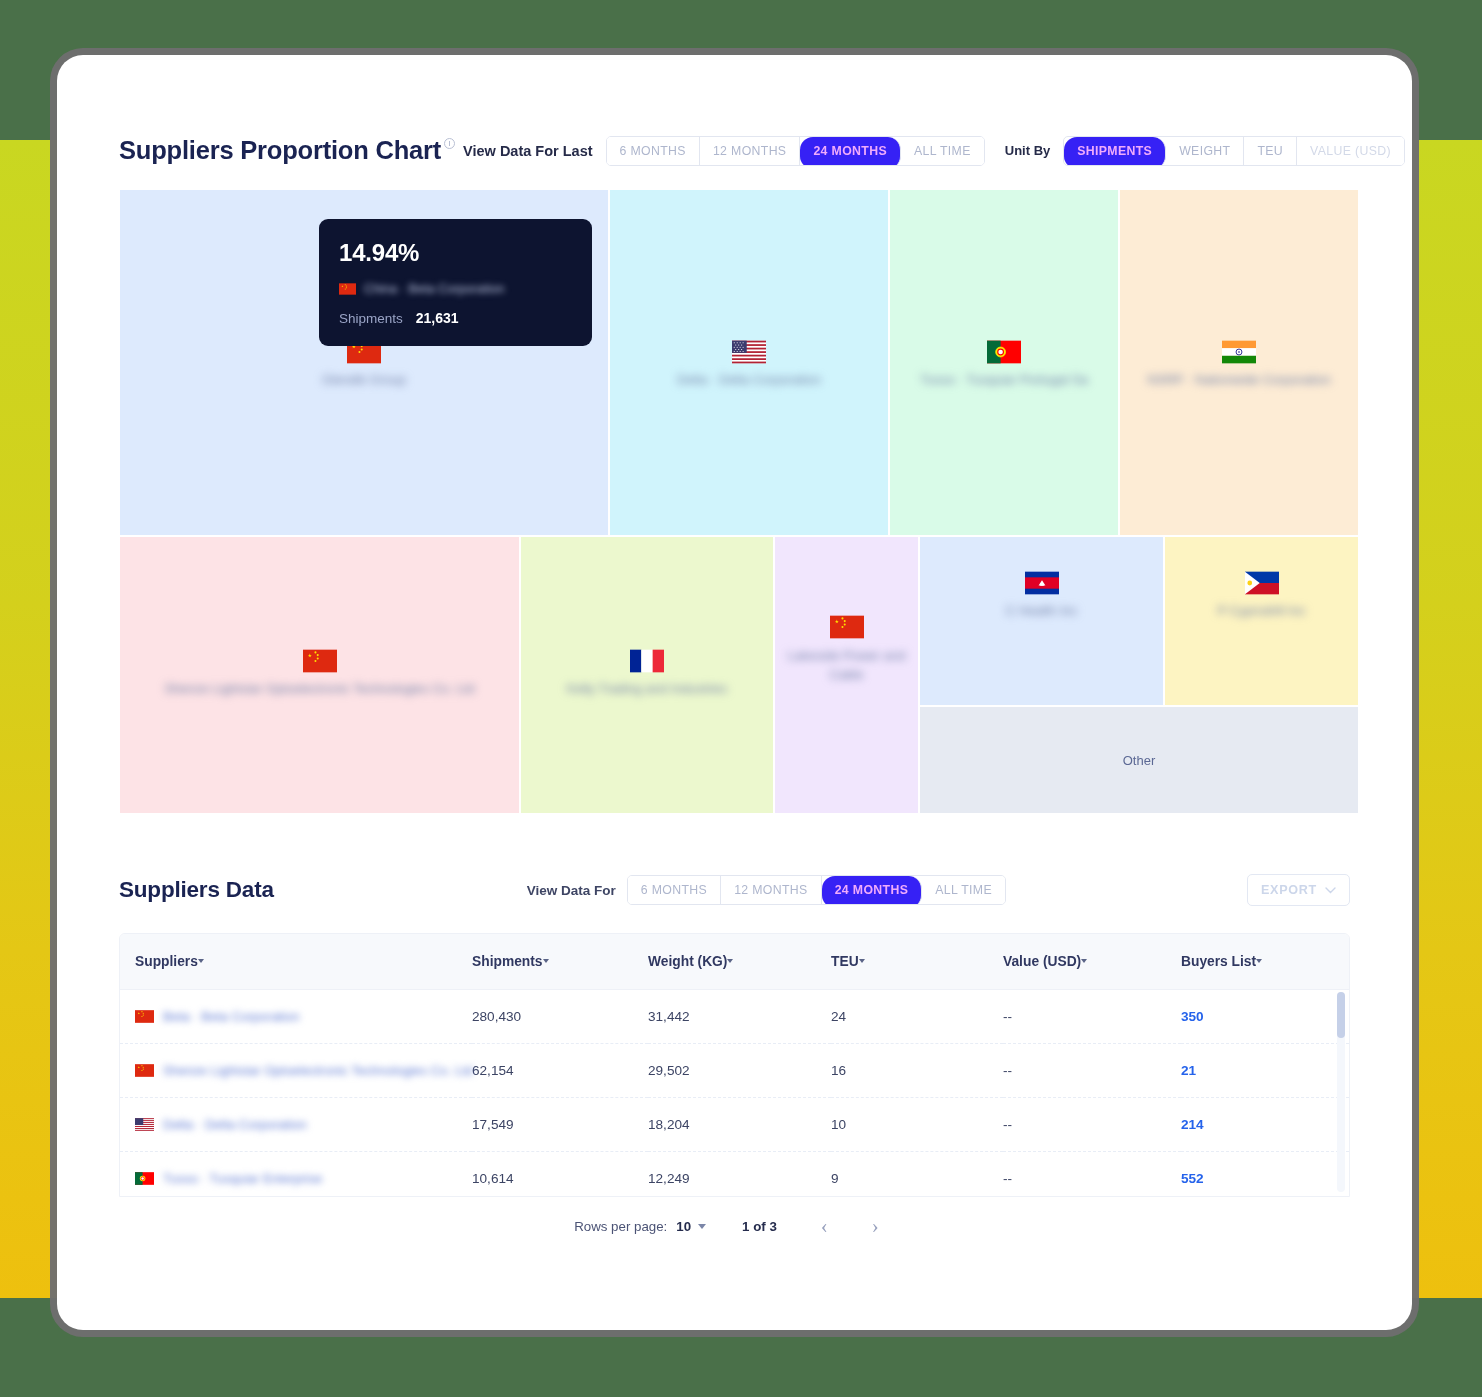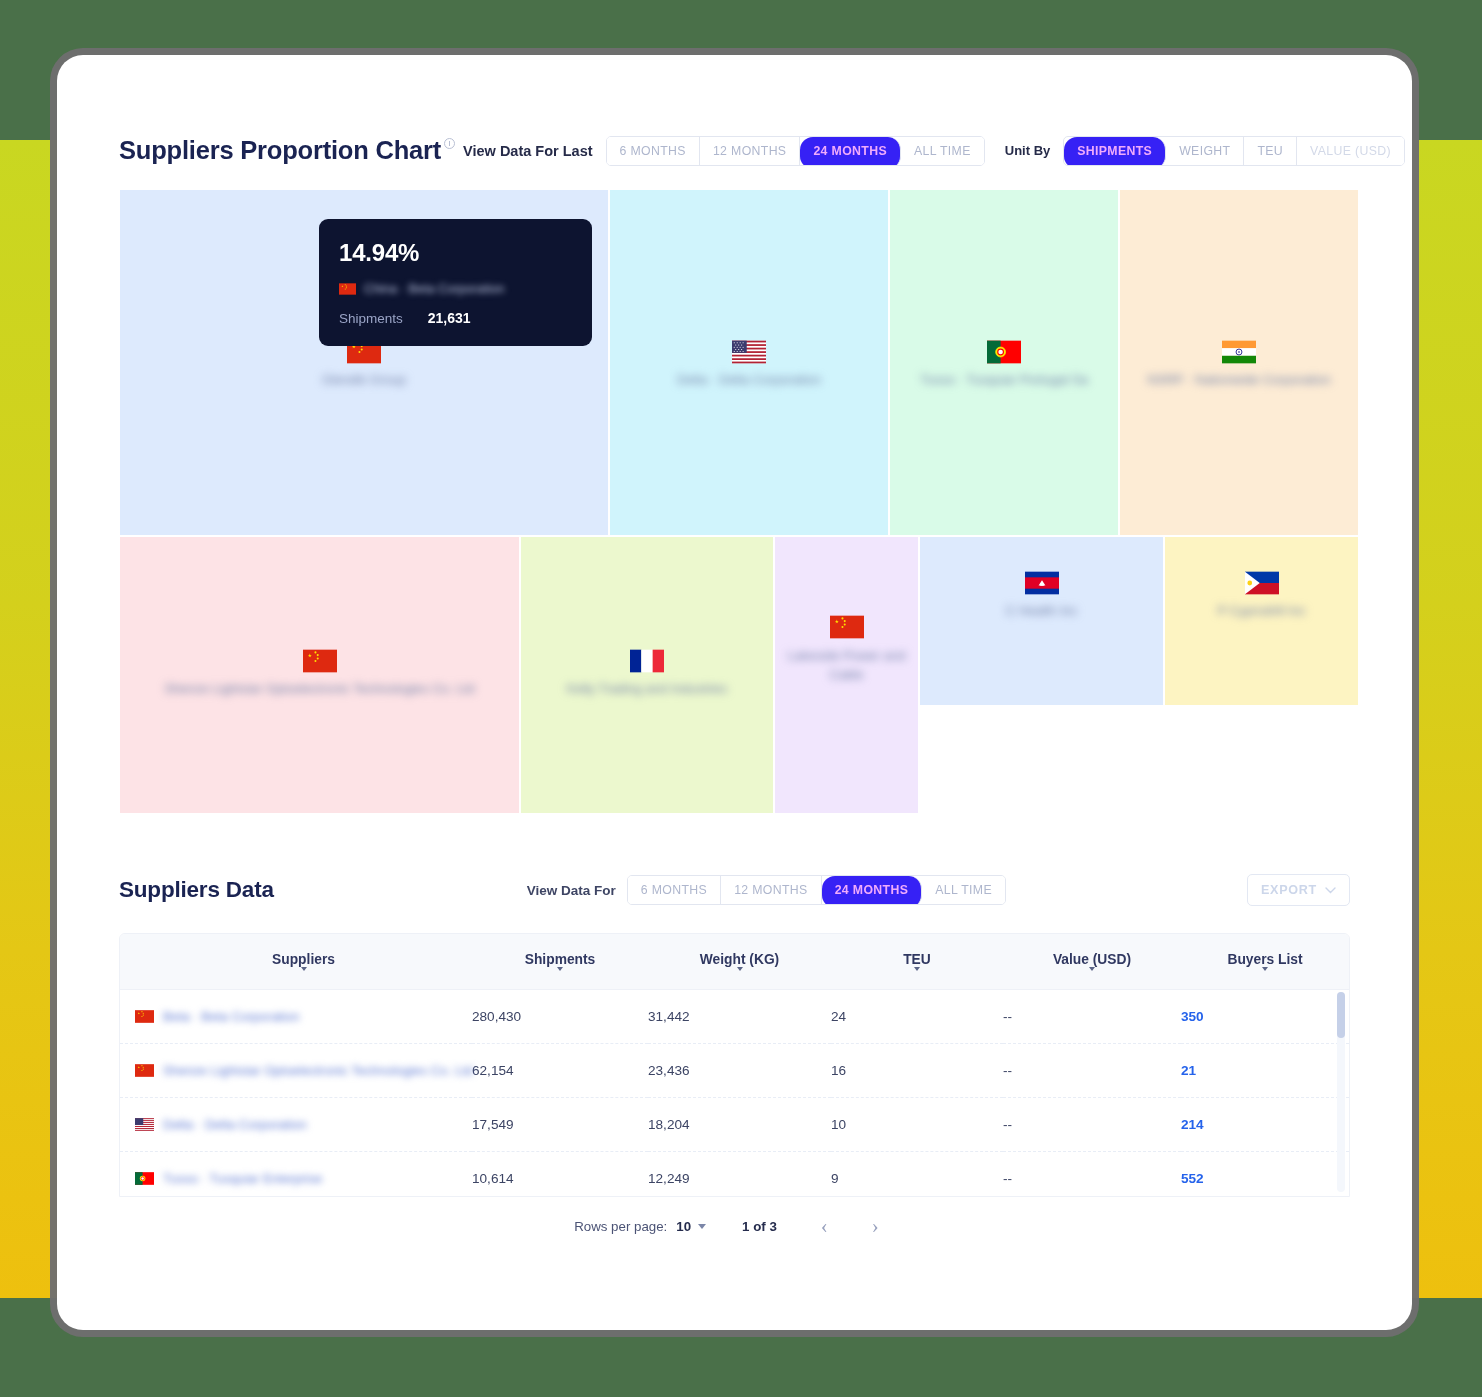--- a/index.html
+++ b/index.html
@@ -112,21 +112,21 @@
   #tooltip-row {
     display: flex; align-items: center; gap: 8px; margin-top: 15px;
   }
   #tooltip-name {
     font-size: 12.7px; color: #b9c2de; filter: blur(3.4px); white-space: nowrap;
   }
   #tooltip-metric {
     display: flex; gap: 13px; margin-top: 14px; align-items: baseline;
   }
   #tooltip-metric-label { font-size: 13.5px; color: #9aa4c6; }
-  #tooltip-metric-value { font-size: 14px; color: #fff; font-weight: bold; margin-left: 12px; }
+  #tooltip-metric-value { font-size: 14px; color: #fff; font-weight: bold; }
   
   #table-section { margin: 50px 62px 0 62px; }
   #table-toolbar {
     display: flex; align-items: center; height: 52px;
   }
   #table-title {
     font-size: 22.5px; font-weight: bold; color: #1a2352; letter-spacing: -.2px;
   }
   #table-view-label {
     font-size: 13.5px; font-weight: bold; color: #3e4564;
@@ -153,21 +153,21 @@
   table { width: 100%; border-collapse: collapse; table-layout: fixed; }
   thead th {
     background: #f7f9fc;
     text-align: left;
     font-size: 13.8px; font-weight: bold; color: #303861;
     padding: 17px 0 17px 0;
     height: 55px;
     border-bottom: 1px solid #eef1f7;
     white-space: nowrap;
   }
-  thead th .th-inner { display: flex; align-items: center; gap: 0; flex-direction: column; }
+  thead th .th-inner { display: flex; align-items: center; gap: 0; }
   .sort-caret {
     width: 0; height: 0;
     border-left: 3.6px solid transparent;
     border-right: 3.6px solid transparent;
     border-top: 4.4px solid #5a6487;
     cursor: pointer;
   }
   tbody td {
     font-size: 13.6px; color: #3c4464;
     padding: 19px 0;
@@ -382,20 +382,23 @@
         <svg width="34" height="24" viewBox="0 0 30 20">
             <rect width="30" height="10" fill="#0038a8"></rect>
             <rect y="10" width="30" height="10" fill="#ce1126"></rect>
             <polygon points="0,0 13,10 0,20" fill="#fff"></polygon>
             <circle cx="4.2" cy="10" r="2.1" fill="#fcd116"></circle>
           </svg>
       </span>
       <span class="tm-label">P Cyprodrill Inc</span>
     </div>
 
+    <div class="tm-cell" style="left:800px;top:517px;width:440px;height:108px;background:#e6eaf2;justify-content:center;padding-top:0;">
+      <span class="tm-label clear" style="margin-top:0;">Other</span>
+    </div>
 
     <div id="chart-tooltip">
       <div id="tooltip-percent">14.94%</div>
       <div id="tooltip-row">
         <span class="tm-flag">
           <svg width="17" height="12" viewBox="0 0 30 20">
               <rect width="30" height="20" fill="#de2910"></rect>
               <polygon points="6,3.4 7.1,6.6 4.3,4.6 7.7,4.6 5,6.6" fill="#ffde00"></polygon>
               <circle cx="11" cy="2.4" r=".9" fill="#ffde00"></circle>
               <circle cx="13" cy="4.8" r=".9" fill="#ffde00"></circle>
@@ -508,21 +511,21 @@
                       <circle cx="11" cy="2.4" r=".9" fill="#ffde00"></circle>
                       <circle cx="13" cy="4.8" r=".9" fill="#ffde00"></circle>
                       <circle cx="13" cy="7.8" r=".9" fill="#ffde00"></circle>
                       <circle cx="11" cy="10" r=".9" fill="#ffde00"></circle>
                     </svg>
                   </span>
                   <span class="supplier-name">Shenze Lightstar Optoelectronic Technologies Co. Ltd</span>
                 </span>
               </td>
             <td class="col-shp">62,154</td>
-            <td class="col-wgt">23,436</td>
+            <td class="col-wgt">29,502</td>
             <td class="col-teu">16</td>
             <td class="col-val">--</td>
             <td class="col-buy buyers-link">21</td>
           </tr>
           <tr>
             <td class="col-sup">
                 <span class="supplier-cell">
                   <span class="tm-flag">
                     <svg width="19" height="13" viewBox="0 0 30 20">
                       <rect width="30" height="20" fill="#fff"></rect>

